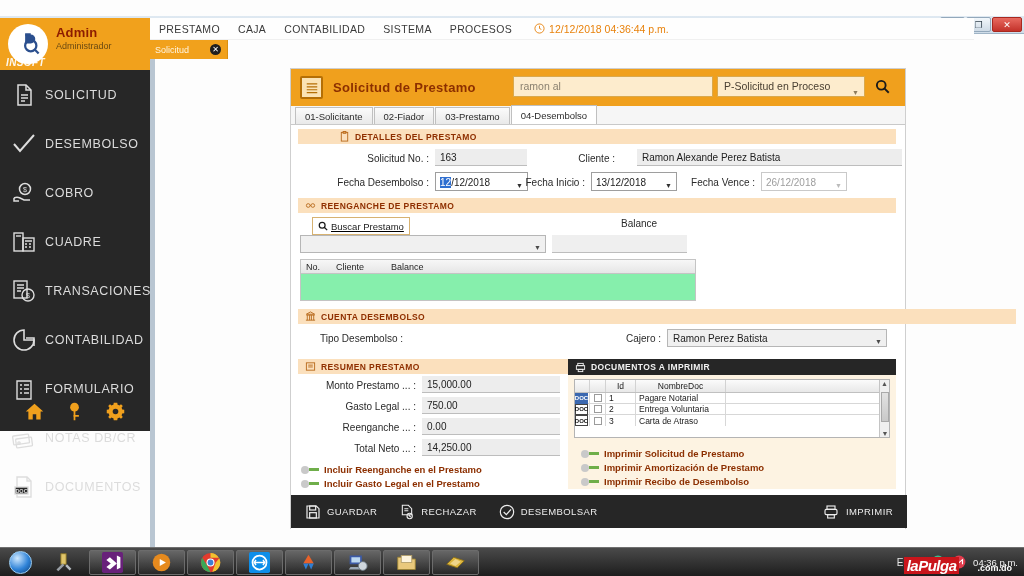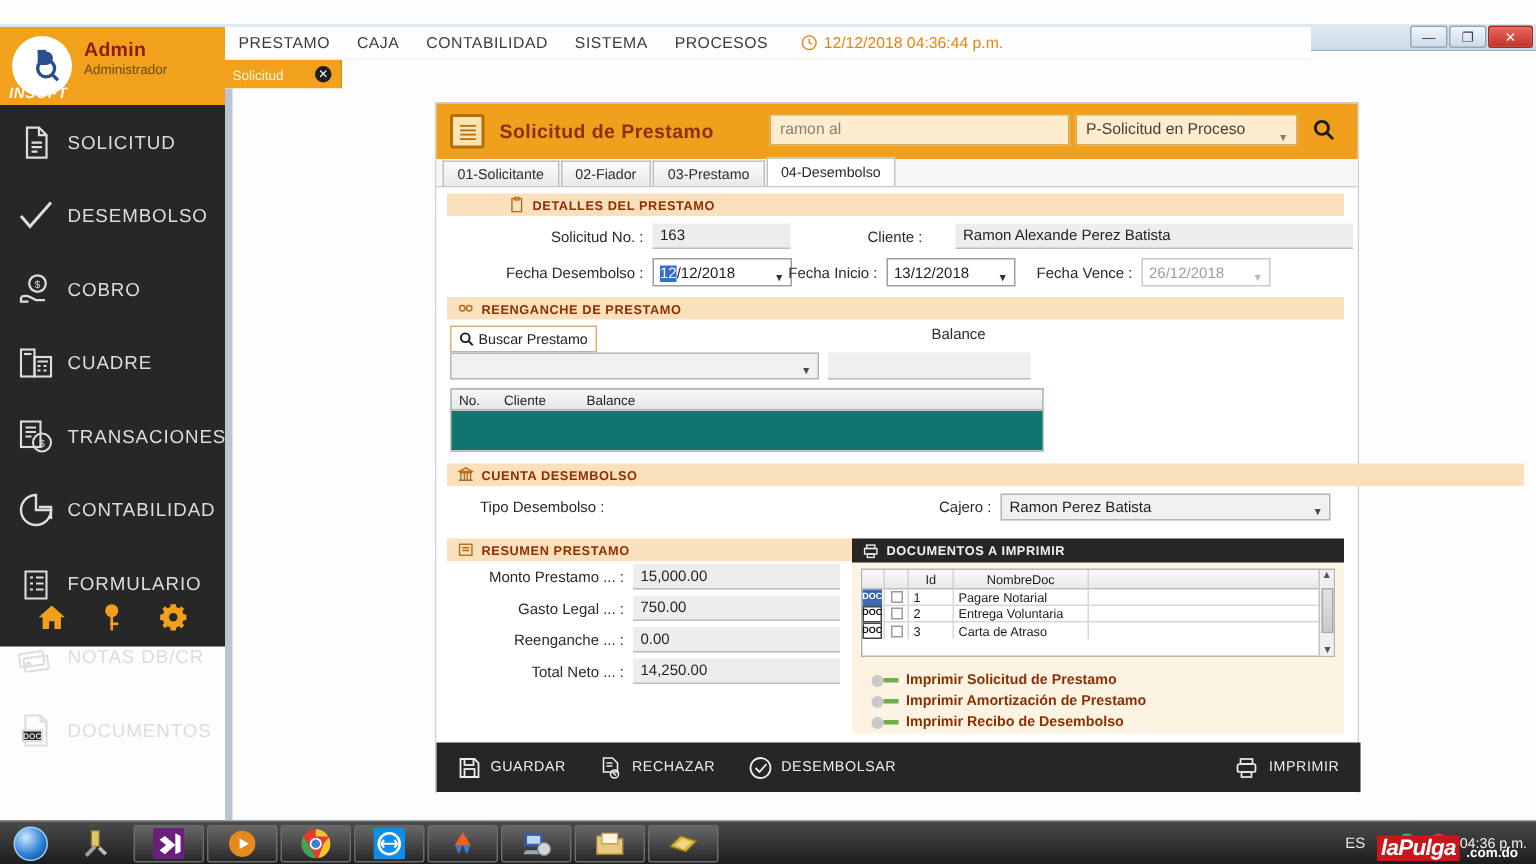--- a/index.html
+++ b/index.html
@@ -88,21 +88,21 @@
   }
 
   #sidebar-foot{
     position:absolute; left:0; bottom:0; width:150px; height:40px;
     display:flex; align-items:center; justify-content:space-around; padding:0 14px;
   }
   #sidebar-foot svg{ width:21px;height:21px; display:block; }
 
   
   #menubar{
-    position:absolute; left:150px; top:18px; width:724px; height:22px;
+    position:absolute; left:150px; top:18px; width:824px; height:22px;
     background:#fefefe; display:flex; align-items:center; gap:18px; padding-left:9px;
     border-bottom:1px solid #f0f0f0;
   }
   .menu-item{ font-size:10.5px; color:#3a3a3a; letter-spacing:.35px; cursor:pointer; }
   #clock-wrap{ display:flex; align-items:center; gap:4px; margin-left:4px; }
   #clock-wrap svg{width:11px;height:11px;display:block;}
   #clock-text{ font-size:10.5px; color:#e8820c; }
 
   
   #docstrip{
@@ -217,21 +217,21 @@
   .datebox .hl{ background:#2f6fd0; color:#fff; }
 
   #btn-buscar{
     position:absolute; border:1px solid #d7b271; background:#fff;
     height:18px; display:flex; align-items:center; gap:3px; padding:0 5px; cursor:pointer;
   }
   #btn-buscar svg{width:10px;height:10px;display:block;}
   #btn-buscar span{ font-size:9.5px; color:#222; }
 
   .gridbox{
-    border:1px solid #c4c4c4; background:#0f766e;
+    border:1px solid #c4c4c4; background:#86efac;
   }
   .gridhead{
     background:linear-gradient(#f7f7f7,#e6e6e6); height:14px; display:flex; align-items:center;
     border-bottom:1px solid #c4c4c4;
   }
   .gridhead div{ font-size:9px; color:#1f1f1f; padding-left:5px; }
 
   .toggle-row{ display:flex; align-items:center; gap:4px; margin-top:3px; }
   .tgl{
     width:19px;height:8px; display:flex; align-items:center;
@@ -296,21 +296,21 @@
   .tb-btn.plain{ border-color:transparent; background:transparent; }
   .tb-ic{ width:21px;height:21px; border-radius:2px; display:block; }
 
   #tray{ position:absolute; right:6px; display:flex; align-items:center; gap:7px; }
   #tray .t-txt{ font-size:10px; color:#e6e6e6; }
   #tray .t-ic{ width:14px;height:14px;border-radius:3px; display:block; }
   #tray-clock{ font-size:9.5px; color:#f2f2f2; text-align:right; line-height:11px; }
 
   #watermark{
     position:absolute; right:12px; bottom:2px;
-    display:flex; align-items:flex-end; gap:4px;
+    display:flex; align-items:flex-end; gap:18px;
   }
   #wm-main{
     background:#c9151b; color:#fff; font-size:15px; font-weight:bold;
     font-style:italic; padding:0 3px; letter-spacing:-.5px; line-height:17px;
   }
   #wm-suffix{ font-size:9px; color:#ffffff; font-weight:bold; line-height:12px; }
 </style>
 </head>
 <body>
 
@@ -553,21 +553,21 @@
           <span class="sh-ic">
               <svg viewBox="0 0 24 24" fill="none" stroke="#b86a1c" stroke-width="2">
                 <circle cx="7" cy="12" r="4"></circle>
                 <circle cx="17" cy="12" r="4"></circle>
                 <path d="M11 12h2"></path>
               </svg>
             </span>
           <span class="sh-t">REENGANCHE DE PRESTAMO</span>
         </div>
 
-        <div id="btn-buscar" style="left:9px;top:92px;">
+        <div id="btn-buscar" style="left:21px;top:92px;text-decoration:underline;">
           <span>
               <svg viewBox="0 0 24 24" fill="none" stroke="#1a1a1a" stroke-width="3">
                 <circle cx="10" cy="10" r="7"></circle>
                 <path d="M15 15l7 7"></path>
               </svg>
             </span>
           <span>Buscar Prestamo</span>
         </div>
 
         <div class="combo" style="position:absolute;left:9px;top:110px;width:246px;">
@@ -619,20 +619,36 @@
 
         <div class="fld-label" style="position:absolute;left:0px;top:276px;width:125px;">Gasto Legal ... :</div>
         <div class="fld-box" style="position:absolute;left:131px;top:272px;width:138px;">750.00</div>
 
         <div class="fld-label" style="position:absolute;left:0px;top:297px;width:125px;">Reenganche ... :</div>
         <div class="fld-box" style="position:absolute;left:131px;top:293px;width:138px;">0.00</div>
 
         <div class="fld-label" style="position:absolute;left:0px;top:318px;width:125px;">Total Neto ... :</div>
         <div class="fld-box" style="position:absolute;left:131px;top:314px;width:138px;">14,250.00</div>
 
+        <div style="position:absolute;left:10px;top:336px;">
+          <div class="toggle-row">
+            <span class="tgl">
+                <span class="knob"></span>
+                <span class="bar"></span>
+              </span>
+            <span class="tgl-label">Incluir Reenganche en el Prestamo</span>
+          </div>
+          <div class="toggle-row">
+            <span class="tgl">
+                <span class="knob"></span>
+                <span class="bar"></span>
+              </span>
+            <span class="tgl-label">Incluir Gasto Legal en el Prestamo</span>
+          </div>
+        </div>
 
         <div style="position:absolute;left:277px;top:234px;width:328px;height:130px;background:#fdf3e2;"></div>
 
         <div class="sec-head dark" style="position:absolute;left:277px;top:234px;width:328px;height:16px;">
           <span class="sh-ic">
               <svg viewBox="0 0 24 24" fill="none" stroke="#f2f2f2" stroke-width="2">
                 <rect x="6" y="3" width="12" height="5"></rect>
                 <rect x="3" y="8" width="18" height="8"></rect>
                 <rect x="7" y="16" width="10" height="5"></rect>
               </svg>

